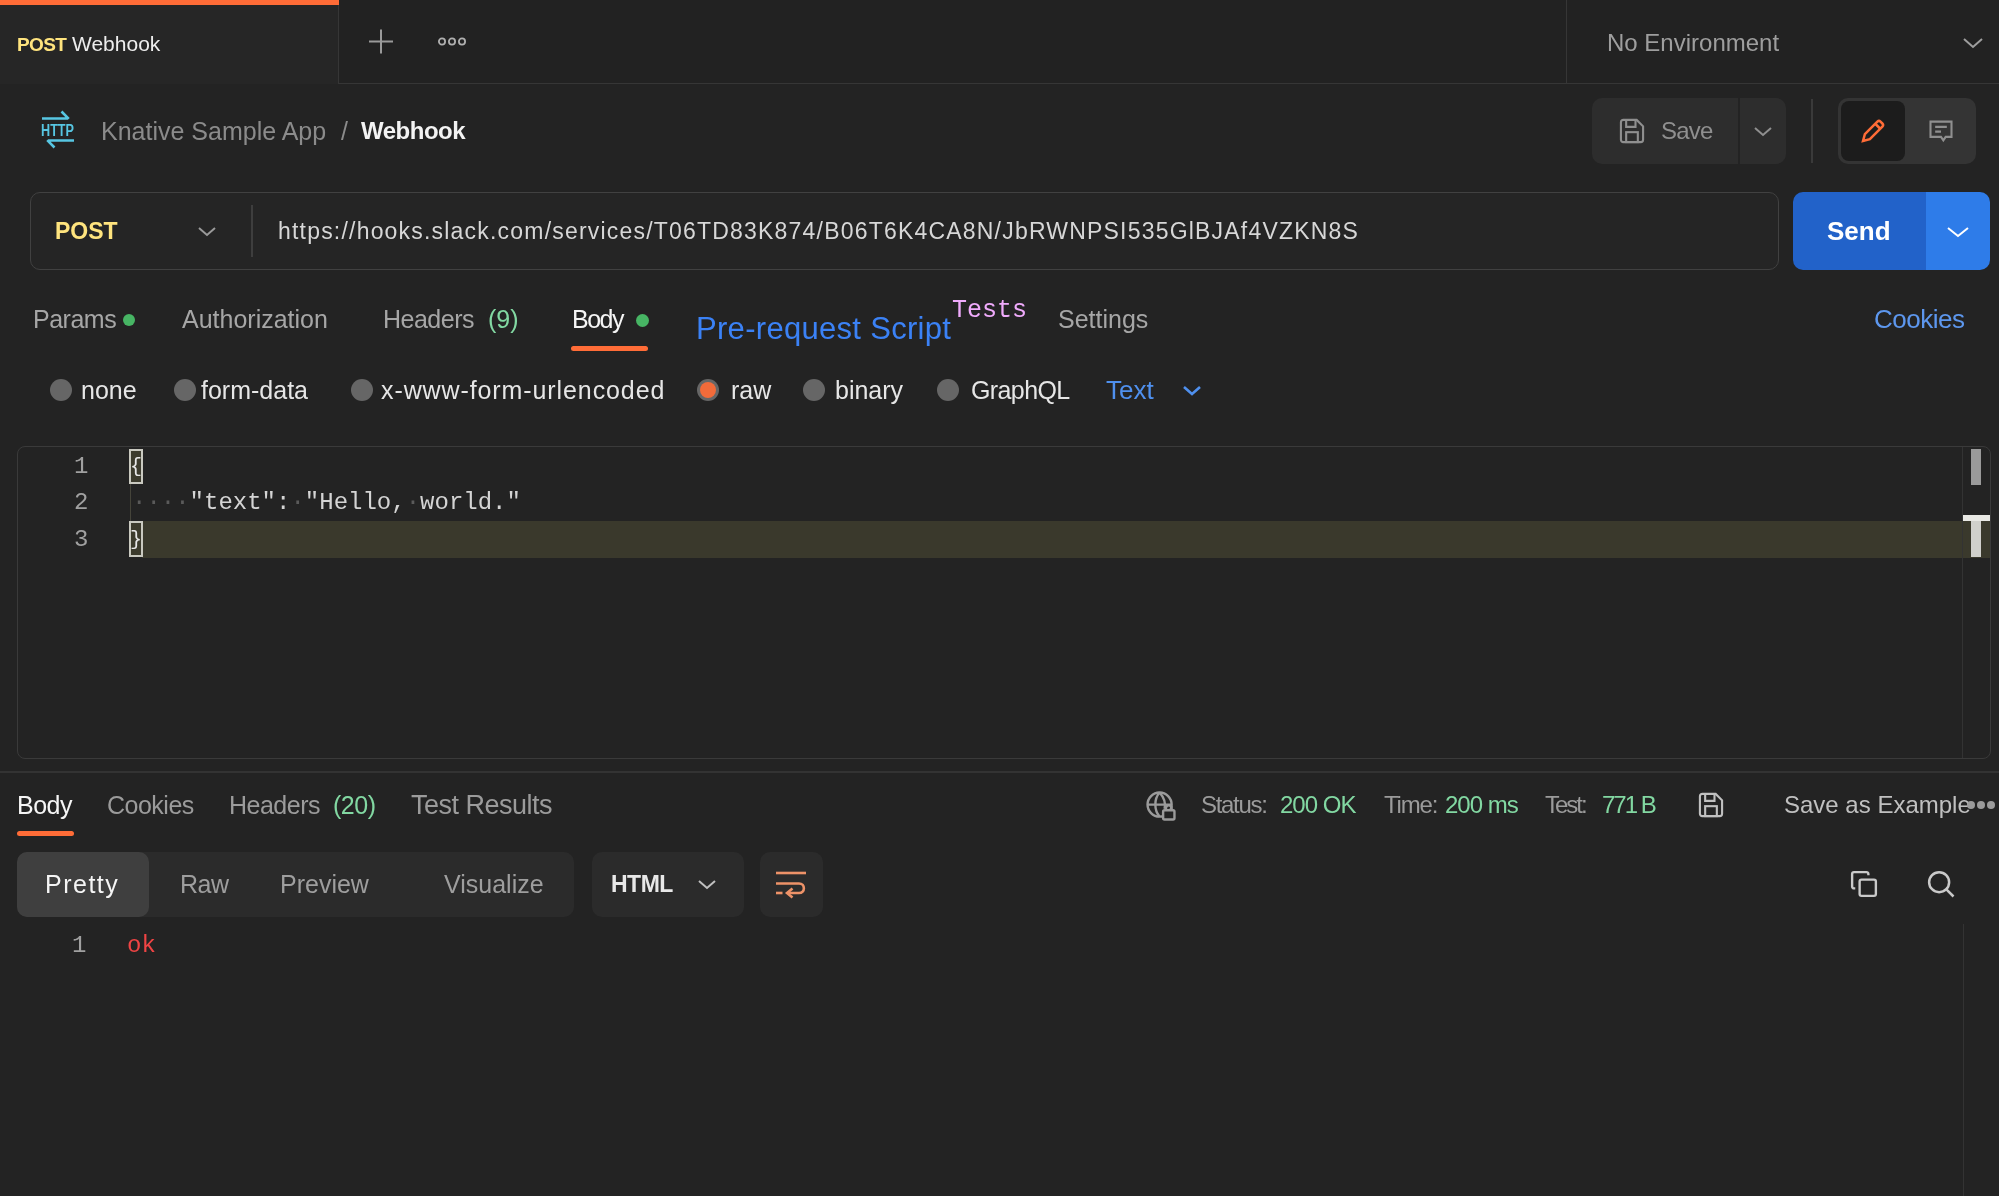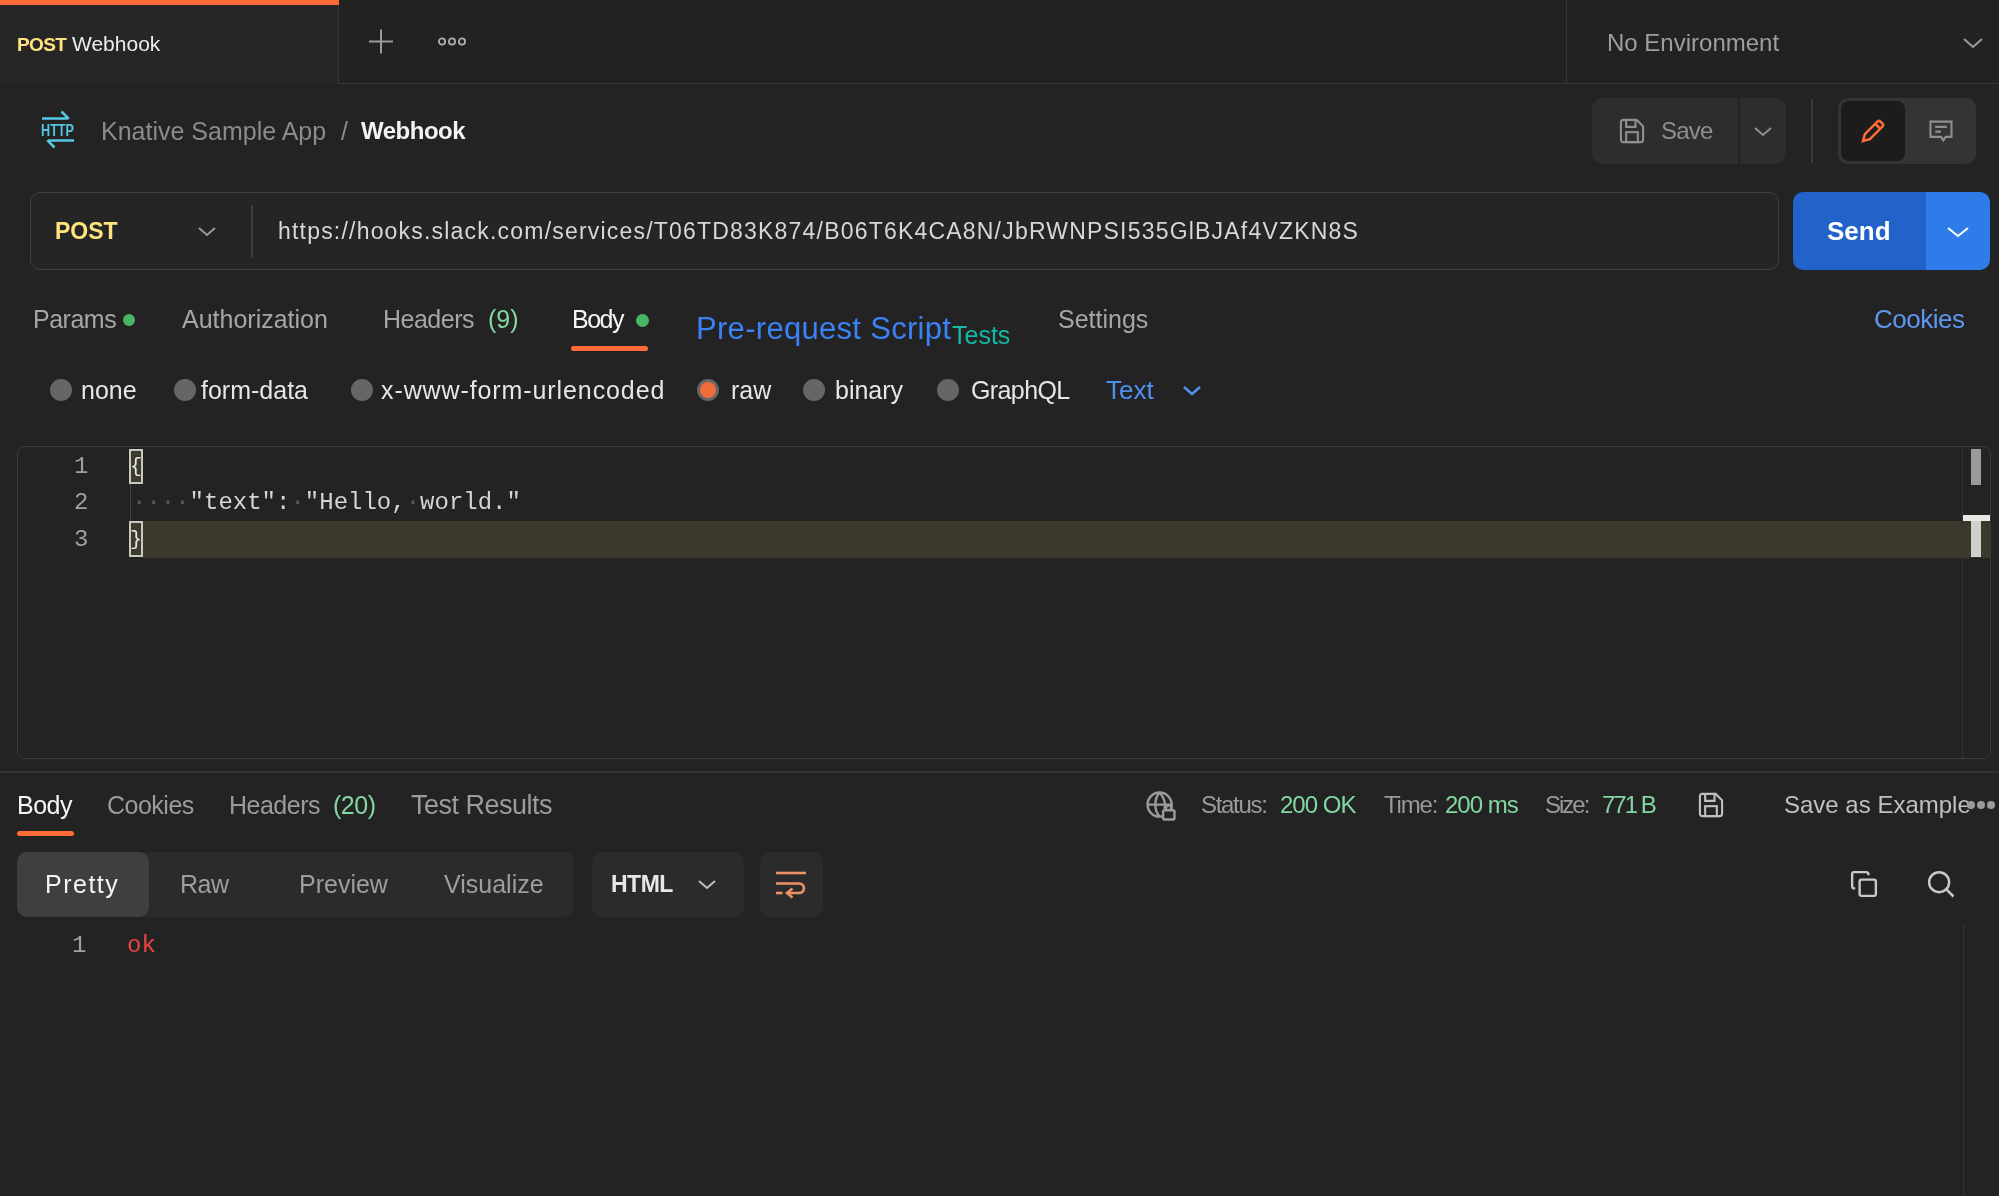--- a/index.html
+++ b/index.html
@@ -87,21 +87,21 @@
 
 <div class="t" style="left:33px;top:319px;font-size:25px;color:#a6a6a6;letter-spacing:-0.5px;">Params</div>
 <div class="abs" style="left:123px;top:314px;width:12px;height:12px;border-radius:50%;background:#47b564;"></div>
 <div class="t" style="left:182px;top:319px;font-size:25px;color:#a6a6a6;">Authorization</div>
 <div class="t" style="left:383px;top:319px;font-size:25px;color:#a6a6a6;letter-spacing:-0.5px;">Headers</div>
 <div class="t" style="left:488px;top:319px;font-size:25px;color:#82d8a2;">(9)</div>
 <div class="t" style="left:572px;top:319px;font-size:25px;color:#f5f5f5;letter-spacing:-1.5px;">Body</div>
 <div class="abs" style="left:636px;top:314px;width:13px;height:13px;border-radius:50%;background:#47b564;"></div>
 <div class="abs" style="left:571px;top:346px;width:77px;height:5px;background:#ff6c37;border-radius:3px;"></div>
 <div class="t" style="left:696px;top:328px;font-size:31px;color:#3b82f6;letter-spacing:0.3px;">Pre-request Script</div>
-<div class="t" style="left:952px;top:335px;font-size:25px;color:#14b8a6;">Tests</div>
+<div class="t" style="left:952px;top:310px;font-size:25px;color:#f0abfc;font-family:Liberation Mono, monospace;">Tests</div>
 <div class="t" style="left:1058px;top:319px;font-size:25px;color:#a6a6a6;">Settings</div>
 <div class="t" style="left:1874px;top:319px;font-size:26px;color:#5d97ee;letter-spacing:-0.5px;">Cookies</div>
 
 <div class="abs" style="left:50px;top:379px;width:22px;height:22px;border-radius:50%;background:#666666;"></div>
 <div class="t" style="left:81px;top:390px;font-size:25px;color:#e6e6e6;">none</div>
 <div class="abs" style="left:174px;top:379px;width:22px;height:22px;border-radius:50%;background:#666666;"></div>
 <div class="t" style="left:201px;top:390px;font-size:25px;color:#e6e6e6;">form-data</div>
 <div class="abs" style="left:351px;top:379px;width:22px;height:22px;border-radius:50%;background:#666666;"></div>
 <div class="t" style="left:381px;top:390px;font-size:25px;color:#e6e6e6;letter-spacing:0.9px;">x-www-form-urlencoded</div>
 <div class="abs" style="left:697px;top:379px;width:22px;height:22px;border-radius:50%;background:#666666;"></div>
@@ -148,37 +148,37 @@
 <svg style="left:1144px;top:789px;" width="34" height="34" viewBox="0 0 24 24" fill="none" stroke="#9b9b9b" stroke-width="1.7">
   <circle cx="11" cy="11" r="8.5"></circle>
   <path d="M2.5 11 H19.5 M11 2.5 C7 7 7 15 11 19.5 M11 2.5 C14.5 6.5 15.3 11 14.5 14"></path>
   <rect x="13.5" y="15" width="8" height="6.5" rx="1" fill="#232323" stroke="#9b9b9b"></rect>
   <path d="M15.5 15 V13.5 A2 2 0 0 1 19.5 13.5 V15" fill="none"></path>
 </svg>
 <div class="t" style="left:1201px;top:805px;font-size:24px;color:#9b9b9b;letter-spacing:-1.3px;">Status:</div>
 <div class="t" style="left:1280px;top:805px;font-size:24px;color:#82d8a2;letter-spacing:-1px;">200 OK</div>
 <div class="t" style="left:1384px;top:805px;font-size:24px;color:#9b9b9b;letter-spacing:-1.2px;">Time:</div>
 <div class="t" style="left:1445px;top:805px;font-size:24px;color:#82d8a2;letter-spacing:-1px;">200 ms</div>
-<div class="t" style="left:1545px;top:805px;font-size:24px;color:#9b9b9b;letter-spacing:-2px;">Size:</div>
+<div class="t" style="left:1545px;top:805px;font-size:24px;color:#9b9b9b;letter-spacing:-2px;">Test:</div>
 <div class="t" style="left:1602px;top:805px;font-size:24px;color:#82d8a2;letter-spacing:-2px;">771 B</div>
 <svg style="left:1697px;top:791px;" width="28" height="28" viewBox="0 0 24 24" fill="none" stroke="#c0c0c0" stroke-width="1.8">
   <path d="M4 2.5 H16 L21.5 8 V19.5 A2 2 0 0 1 19.5 21.5 H4.5 A2 2 0 0 1 2.5 19.5 V4.5 A2 2 0 0 1 4.5 2.5 Z"></path>
   <path d="M7 2.5 V8.5 H15 V2.5"></path>
   <rect x="7" y="13" width="10" height="8.5"></rect>
 </svg>
 <div class="t" style="left:1738px;top:805px;font-size:24px;color:#c0c0c0;margin-left:46px;">Save as Example</div>
 <div class="abs" style="left:1967px;top:801px;width:8px;height:8px;border-radius:50%;background:#9b9b9b;"></div>
 <div class="abs" style="left:1977px;top:801px;width:8px;height:8px;border-radius:50%;background:#9b9b9b;"></div>
 <div class="abs" style="left:1987px;top:801px;width:8px;height:8px;border-radius:50%;background:#9b9b9b;"></div>
 
 <div class="abs" style="left:17px;top:852px;width:557px;height:65px;background:#2b2b2b;border-radius:10px;"></div>
 <div class="abs" style="left:17px;top:852px;width:132px;height:65px;background:#3f3f3f;border-radius:10px;"></div>
 <div class="t" style="left:45px;top:884px;font-size:25px;color:#f5f5f5;letter-spacing:1.5px;">Pretty</div>
 <div class="t" style="left:180px;top:884px;font-size:25px;color:#9e9e9e;letter-spacing:-0.5px;">Raw</div>
-<div class="t" style="left:299px;top:884px;font-size:25px;color:#9e9e9e;">Preview</div>
+<div class="t" style="left:280px;top:884px;font-size:25px;color:#9e9e9e;">Preview</div>
 <div class="t" style="left:444px;top:884px;font-size:25px;color:#9e9e9e;">Visualize</div>
 <div class="abs" style="left:592px;top:852px;width:152px;height:65px;background:#2b2b2b;border-radius:10px;"></div>
 <div class="t" style="left:611px;top:884px;font-size:23px;font-weight:bold;color:#e8e8e8;letter-spacing:-0.5px;">HTML</div>
 <svg style="left:697px;top:879px;" width="20" height="11" viewBox="0 0 20 11" fill="none" stroke="#c0c0c0" stroke-width="2">
     <path d="M2 2 L10 9 L18 2"></path>
   </svg>
 <div class="abs" style="left:760px;top:852px;width:63px;height:65px;background:#2b2b2b;border-radius:10px;"></div>
 <svg style="left:775px;top:870px;" width="33" height="28" viewBox="0 0 33 28" fill="none" stroke="#ed9268" stroke-width="2.6">
   <path d="M1 3 H31"></path>
   <path d="M1 13.5 H24 C30.5 13.5 30.5 23 24 23 H13"></path>

